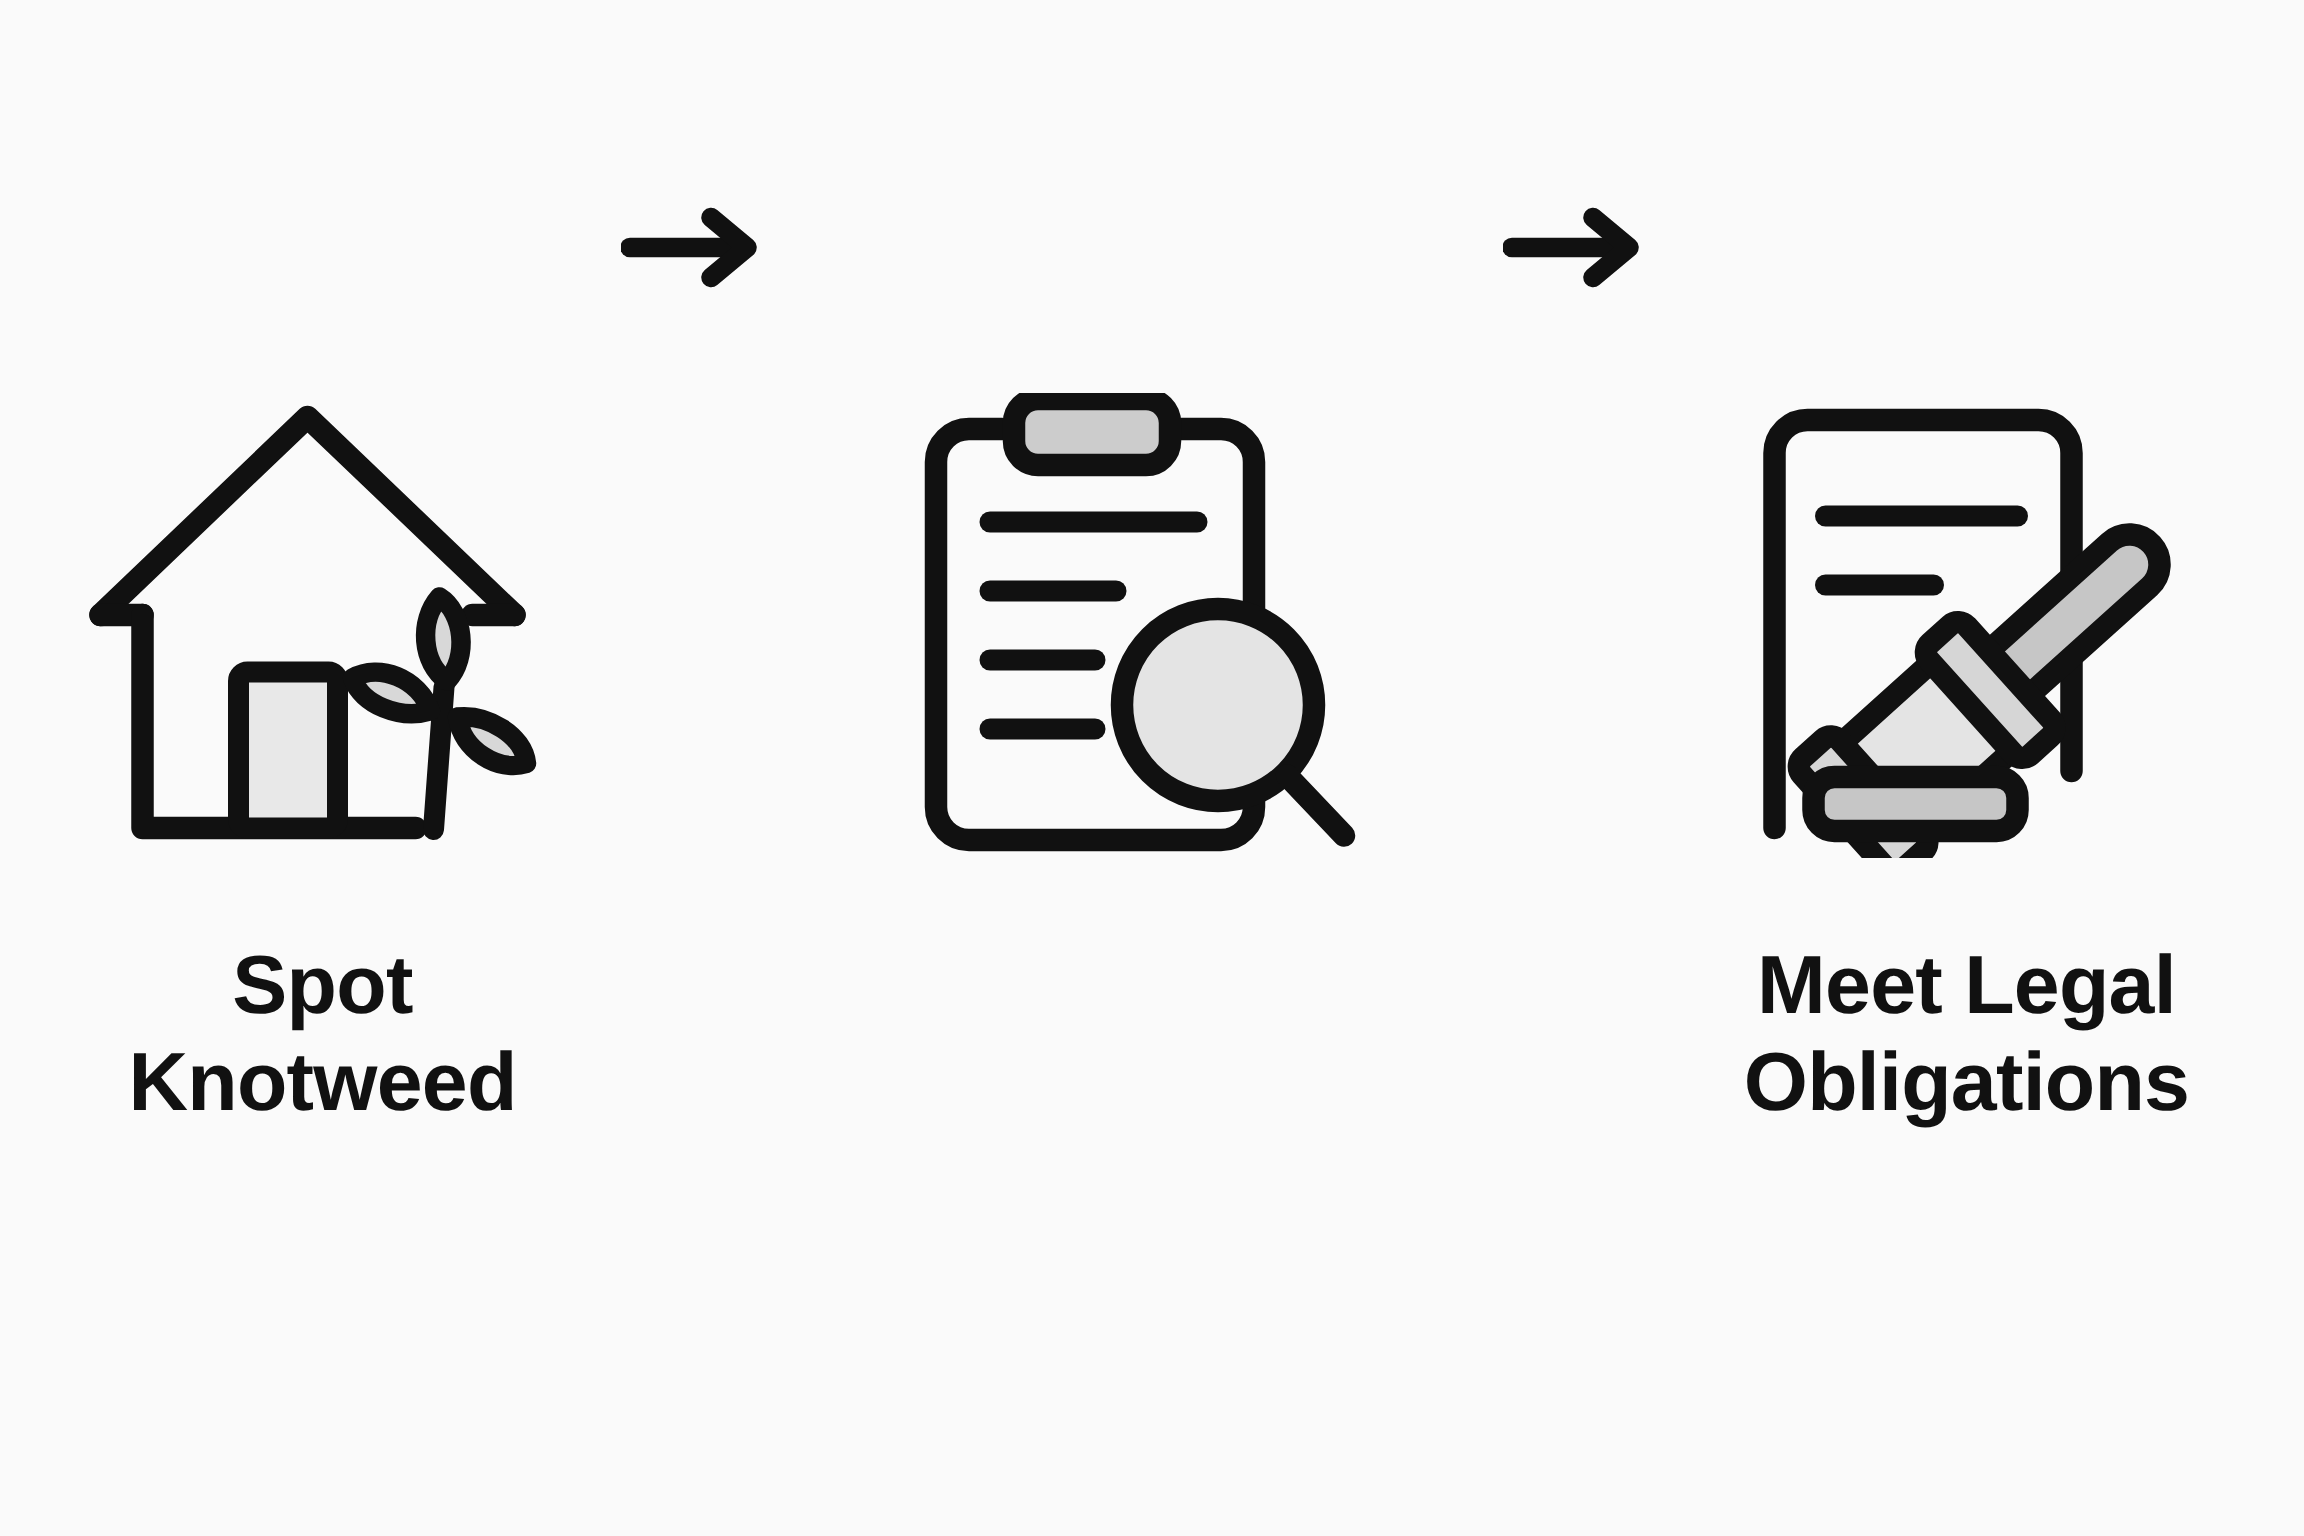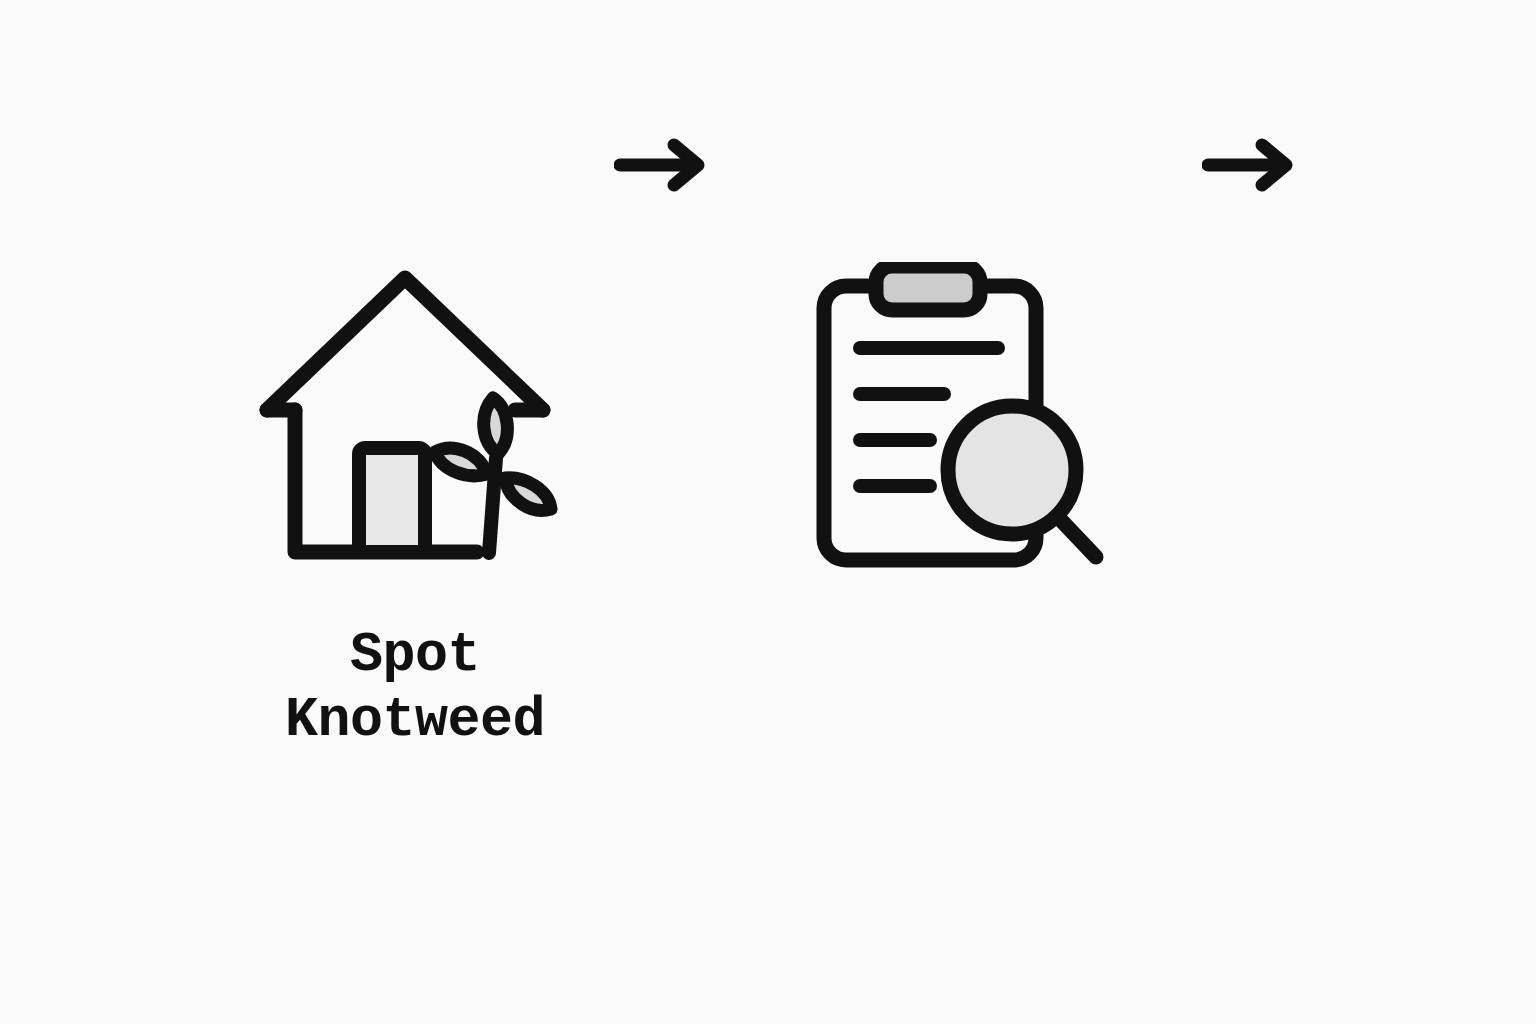--- a/index.html
+++ b/index.html
@@ -43,21 +43,21 @@
     align-items: center;
     justify-content: center;
   }
   .step-icon svg {
     display: block;
   }
   .step-label {
     margin-top: 42px;
     text-align: center;
     color: #111111;
-    font-family: Liberation Mono, monospace;
+    font-family: Liberation Sans, sans-serif;
     font-weight: bold;
     font-size: 55px;
     line-height: 1.18;
     letter-spacing: -0.5px;
     white-space: pre-line;
   }
   .arrow {
     display: flex;
     align-items: flex-start;
     justify-content: center;
@@ -146,15 +146,41 @@
     <div class="arrow gap-2">
       <div class="pad-top"></div>
       <div class="arrow-inner">
         <svg width="100" height="60" viewBox="0 0 100 60" fill="none" xmlns="http://www.w3.org/2000/svg">
           <path d="M6 30 L82 30" stroke="#111111" stroke-width="13" stroke-linecap="round"></path>
           <path d="M60 10 L84 30 L60 50" stroke="#111111" stroke-width="13" stroke-linecap="round" stroke-linejoin="round" fill="none"></path>
         </svg>
       </div>
     </div>
 
+    <div class="step step-3">
+      <div class="pad-top"></div>
+      <div class="step-icon">
+        <svg width="300" height="310" viewBox="0 0 300 310" fill="none" xmlns="http://www.w3.org/2000/svg">
+
+          <path d="M22 290 L22 40 A22 22 0 0 1 44 18 L198 18 A22 22 0 0 1 220 40 L220 252" stroke="#111111" stroke-width="15" stroke-linecap="round" stroke-linejoin="round" fill="none"></path>
+
+          <path d="M56 82 L184 82" stroke="#111111" stroke-width="14" stroke-linecap="round"></path>
+          <path c="" d="M56 128 L128 128" stroke="#111111" stroke-width="14" stroke-linecap="round"></path>
+
+          <g transform="rotate(-42 168 196)">
+
+            <rect x="158" y="176" width="152" height="40" rx="20" fill="#C6C6C6" stroke="#111111" stroke-width="15" stroke-linejoin="round"></rect>
+
+            <rect x="66" y="156" width="84" height="80" rx="4" fill="#E4E4E4" stroke="#111111" stroke-width="15" stroke-linejoin="round"></rect>
+
+            <rect x="34" y="146" width="34" height="100" rx="8" fill="#D6D6D6" stroke="#111111" stroke-width="15" stroke-linejoin="round"></rect>
+            <rect x="148" y="146" width="34" height="100" rx="8" fill="#D6D6D6" stroke="#111111" stroke-width="15" stroke-linejoin="round"></rect>
+          </g>
+
+          <rect x="48" y="256" width="136" height="36" rx="14" fill="#C6C6C6" stroke="#111111" stroke-width="15" stroke-linejoin="round"></rect>
+        </svg>
+      </div>
+      <div class="step-label">Meet Legal
+Obligations</div>
+    </div>
 
   </div>
 </div>
 
 </body></html>

